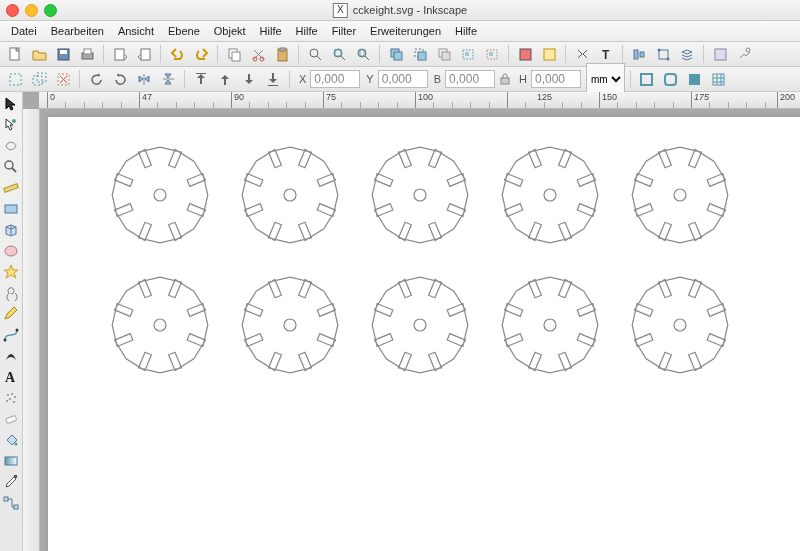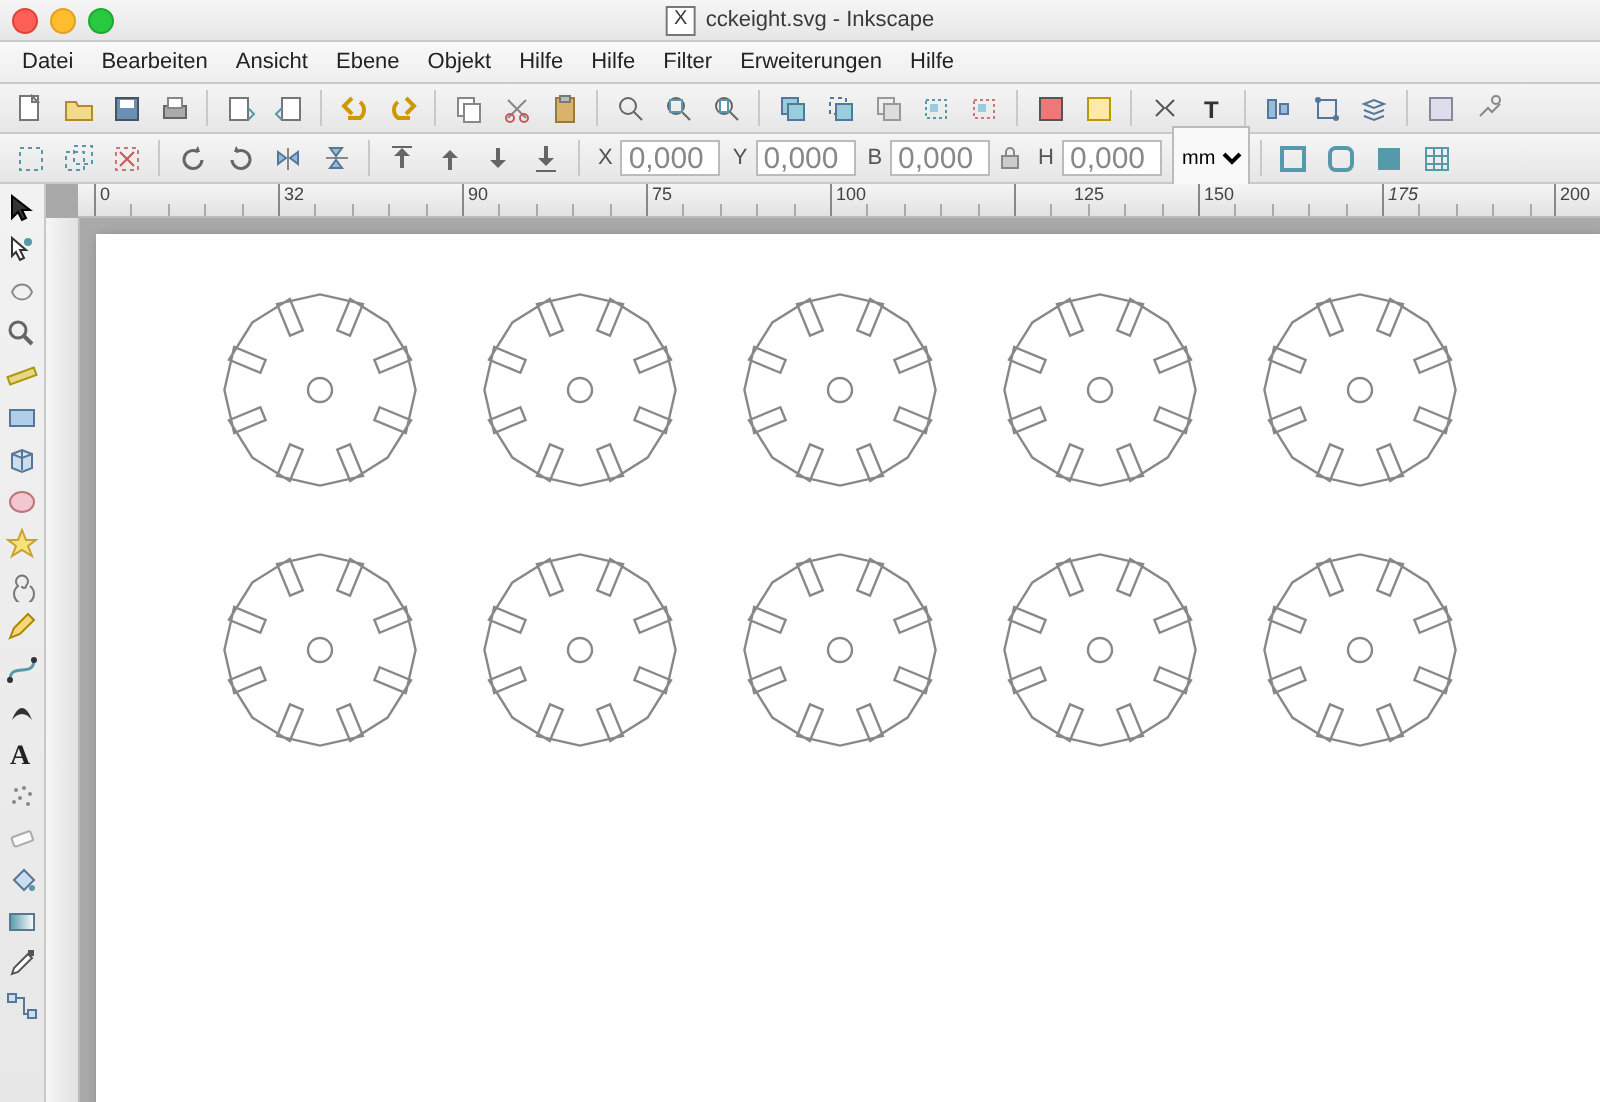--- a/index.html
+++ b/index.html
@@ -13,21 +13,21 @@
   .title{position:absolute;left:50%;transform:translateX(-50%);display:flex;align-items:center;gap:5px;color:#3a3a3a}
   .xicon{width:13px;height:13px;border:1px solid #777;display:flex;align-items:center;justify-content:center;font-size:10px;background:#fff;line-height:1}
   
   .menubar{height:20px;background:linear-gradient(#f9f9f9,#eee);border-bottom:1px solid #c9c9c9;display:flex;align-items:center;padding:0 4px}
   .menubar span{padding:0 7px;display:inline-block;cursor:default}
   
   .toolbar{height:24px;background:linear-gradient(#f5f5f5,#e6e6e6);border-bottom:1px solid #c9c9c9;display:flex;align-items:center;padding:0 4px;gap:2px}
   .tb-btn{width:20px;height:20px;display:flex;align-items:center;justify-content:center;border:1px solid transparent;border-radius:2px;color:#555}
   .sep{width:1px;height:18px;background:#c9c9c9;margin:0 3px}
   .coord-lbl{margin-left:4px;color:#555}
-  .coord-inp{width:42px;height:16px;border:1px solid #bbb;background:#fff;font-size:15px;padding:0 3px;margin-left:2px;color:#888}
+  .coord-inp{width:42px;height:16px;border:1px solid #bbb;background:#fff;font-size:12px;padding:0 3px;margin-left:2px;color:#888}
   .unit-sel{height:33px;font-size:10px;margin-left:3px;border:1px solid #bbb;background:#f9f9f9}
   
   .workspace{display:flex;height:463px}
   .toolbox{width:22px;background:linear-gradient(#f2f2f2,#e7e7e7);border-right:1px solid #c9c9c9;display:flex;flex-direction:column;align-items:center;padding-top:2px;gap:1px}
   .tool{width:20px;height:20px;display:flex;align-items:center;justify-content:center;color:#555}
   .canvas-wrap{flex:1;display:flex;flex-direction:column;background:#a9a9a9}
   .ruler-h{height:16px;background:linear-gradient(#f5f5f5,#e2e2e2);border-bottom:1px solid #bbb;position:relative;font-size:9px;color:#444;margin-left:16px}
   .ruler-h .tick{position:absolute;top:0;height:100%;border-left:1px solid #888;padding-left:2px;line-height:10px}
   .ruler-h .minor{position:absolute;top:10px;height:6px;border-left:1px solid #aaa}
   .canvas-row{flex:1;display:flex}
@@ -481,21 +481,21 @@
   </div>
 
   <div class="canvas-wrap">
     <div class="ruler-h">
 
     <div class="tick" style="left: 8px;">0</div>
         <div class="minor" style="left: 26.4px;"></div>
         <div class="minor" style="left: 44.8px;"></div>
         <div class="minor" style="left: 63.2px;"></div>
         <div class="minor" style="left: 81.6px;"></div>
-        <div class="tick" style="left: 100px;">32</div>
+        <div class="tick" style="left: 100px;">47</div>
         <div class="minor" style="left: 118.4px;"></div>
         <div class="minor" style="left: 136.8px;"></div>
         <div class="minor" style="left: 155.2px;"></div>
         <div class="minor" style="left: 173.6px;"></div>
         <div class="tick" style="left: 192px;">90</div>
         <div class="minor" style="left: 210.4px;"></div>
         <div class="minor" style="left: 228.8px;"></div>
         <div class="minor" style="left: 247.2px;"></div>
         <div class="minor" style="left: 265.6px;"></div>
         <div class="tick" style="left: 284px;">75</div>

